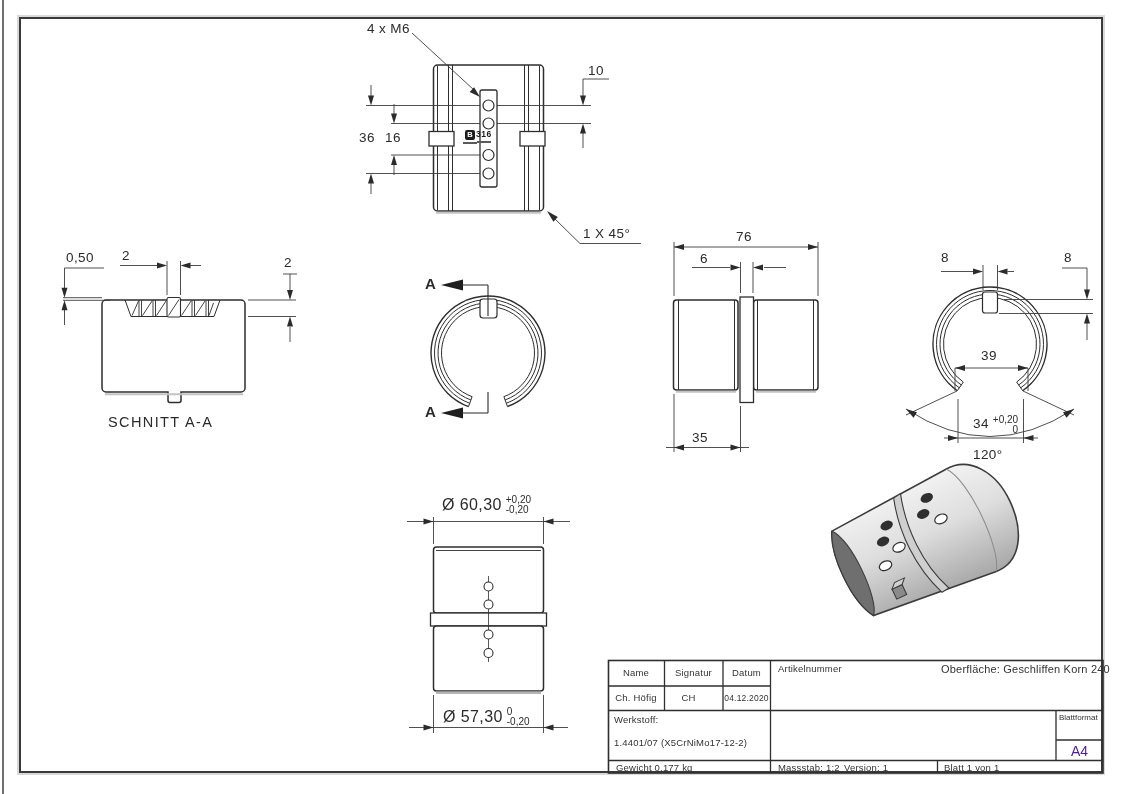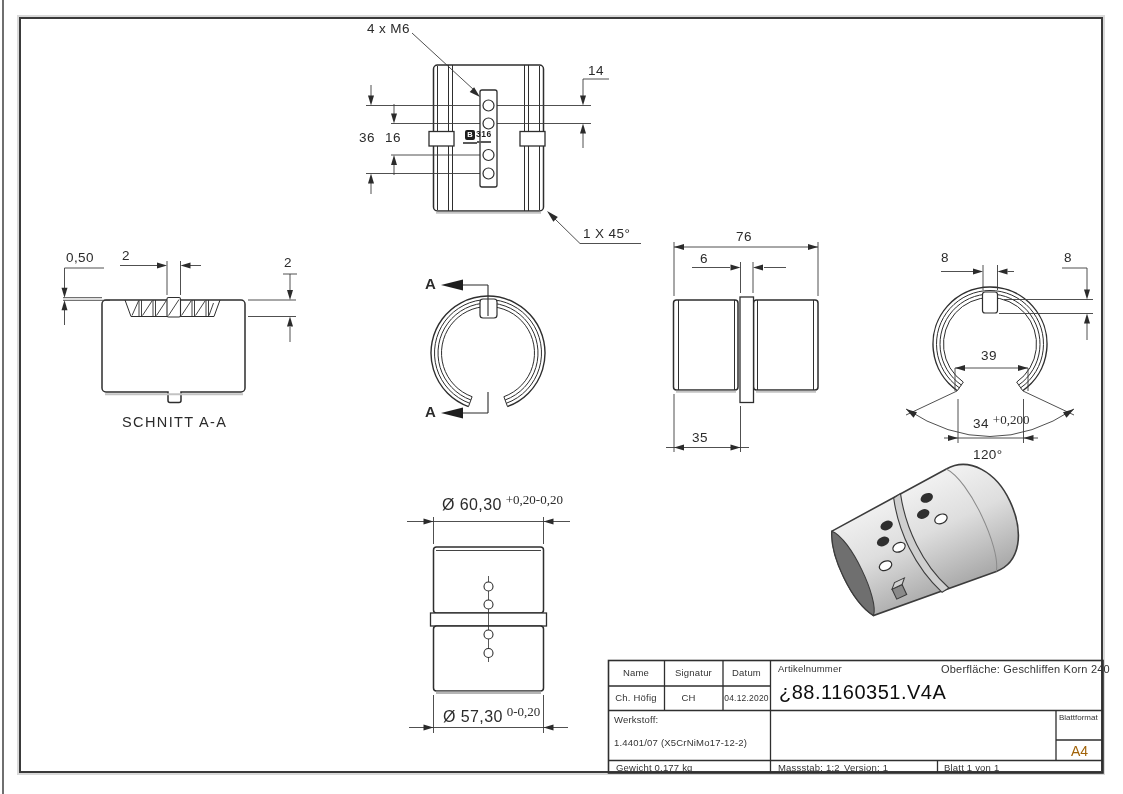--- a/index.html
+++ b/index.html
@@ -12,33 +12,33 @@
   .frame {
     position:absolute; left:19px; top:17px; width:1084px; height:756px;
     border:2px solid #3a3a3a; box-shadow:0 0 0 2px #d9d9d9;
   }
   svg.linework { position:absolute; left:0; top:0; }
   .lbl { position:absolute; white-space:nowrap; color:#2b2b2b; }
   .dim { font-size:13.5px; letter-spacing:.4px;text-align:right; }
   .dim-lg { font-size:16px; letter-spacing:.4px; }
   .sec-title { font-size:14.5px; letter-spacing:1.4px; }
   .cut-letter { font-size:15px; font-weight:bold; letter-spacing:.5px; }
-  .tol { display:inline-flex; font-size:13px; line-height:9.5px;
-         letter-spacing:0; vertical-align:top; margin-left:4px; margin-top:-1px;font-family:Liberation Serif, serif; }
+  .tol { display:inline-flex; flex-direction:column; font-size:10px; line-height:9.5px;
+         letter-spacing:0; vertical-align:top; margin-left:4px; margin-top:-1px; }
   .tol i { font-style:normal; }
   .mark { position:absolute; text-align:center; line-height:9px; }
   .mark .b { display:inline-block; width:10px; height:10px; background:#1d1d1d; color:#fff;
              font-size:7.5px; font-weight:bold; line-height:10px; border-radius:2px; }
   .mark .s316 { font-size:8.5px; font-weight:bold; letter-spacing:.5px; color:#1d1d1d; }
   .mark-bar { width:14px; height:2.5px; background:#5a5a5a; margin:1.5px auto 0; }
   
   .tb { font-size:9.5px; color:#333; letter-spacing:.2px; }
   .tb-c { text-align:center; }
   .art-no { font-size:20px; color:#0d0d0d; letter-spacing:.5px; }
-  .a4 { font-size:14px; color:#a16207; }
+  .a4 { font-size:14px; color:#4c1d95; }
   .bf { font-size:8px; color:#333; }
 </style>
 </head>
 <body>
 
 <div class="page">
   <div class="screen-edge"></div>
   <div class="frame"></div>
 
   <svg class="linework" width="1123" height="794" viewBox="0 0 1123 794">
@@ -258,37 +258,37 @@
     </g>
 
     <g stroke="#2f2f2f" stroke-width="1.6" fill="none">
       <rect x="608.5" y="660.5" width="494.5" height="112.5"></rect>
       <path d="M664.5 660.5 V710.5 M723 660.5 V710.5 M770.5 660.5 V773 M1056 710.5 V760.5 M937.5 760.5 V773" stroke-width="1.3"></path>
       <path d="M608.5 686 H770.5 M608.5 710.5 H1103 M608.5 760.5 H1103 M1056 740 H1103" stroke-width="1.3"></path>
     </g>
   </svg>
 
   <div class="lbl dim" style="left:367px;top:21px">4 x M6</div>
-  <div class="lbl dim" style="left:588px;top:63px">14</div>
+  <div class="lbl dim" style="left:588px;top:63px">10</div>
   <div class="lbl dim" style="left:359px;top:130px">36</div>
   <div class="lbl dim" style="left:385px;top:130px">16</div>
   <div class="lbl dim" style="left:583px;top:226px">1 X 45°</div>
   <div class="mark" style="left:463px;top:127px">
     <span class="b">B</span>
     <div class="mark-bar"></div>
   </div>
   <div class="mark" style="left:476px;top:127px">
     <span class="s316">316</span>
     <div class="mark-bar"></div>
   </div>
 
   <div class="lbl dim" style="left:66px;top:250px">0,50</div>
   <div class="lbl dim" style="left:122px;top:248px">2</div>
   <div class="lbl dim" style="left:284px;top:255px">2</div>
-  <div class="lbl sec-title" style="left:122px;top:414px">SCHNITT A-A</div>
+  <div class="lbl sec-title" style="left:108px;top:414px">SCHNITT A-A</div>
 
   <div class="lbl cut-letter" style="left:425px;top:275px">A</div>
   <div class="lbl cut-letter" style="left:425px;top:403px">A</div>
 
   <div class="lbl dim" style="left:736px;top:229px">76</div>
   <div class="lbl dim" style="left:700px;top:251px">6</div>
   <div class="lbl dim" style="left:692px;top:430px">35</div>
 
   <div class="lbl dim" style="left:941px;top:250px">8</div>
   <div class="lbl dim" style="left:1064px;top:250px">8</div>
@@ -315,21 +315,20 @@
   </div>
 
   <div class="lbl tb tb-c" style="left:608px;top:667px;width:56px">Name</div>
   <div class="lbl tb tb-c" style="left:664px;top:667px;width:59px">Signatur</div>
   <div class="lbl tb tb-c" style="left:723px;top:667px;width:47px">Datum</div>
   <div class="lbl tb tb-c" style="left:608px;top:692px;width:56px">Ch. Höfig</div>
   <div class="lbl tb tb-c" style="left:664px;top:692px;width:49px">CH</div>
   <div class="lbl tb tb-c" style="left:723px;top:693px;width:47px;font-size:8.5px">04.12.2020</div>
   <div class="lbl tb" style="left:778px;top:663px">Artikelnummer</div>
   <div class="lbl tb" style="left:941px;top:663px;font-size:11px">Oberfläche:  Geschliffen Korn 240</div>
-  <div class="lbl art-no" style="left:779px;top:681px">¿88.1160351.V4A</div>
   <div class="lbl tb" style="left:614px;top:714px">Werkstoff:</div>
   <div class="lbl tb" style="left:614px;top:737px">1.4401/07 (X5CrNiMo17-12-2)</div>
   <div class="lbl tb" style="left:616px;top:762px">Gewicht 0.177 kg</div>
   <div class="lbl tb" style="left:778px;top:762px">Massstab: 1:2</div>
   <div class="lbl tb" style="left:844px;top:762px">Version: 1</div>
   <div class="lbl tb" style="left:944px;top:762px">Blatt 1 von 1</div>
   <div class="lbl bf" style="left:1059px;top:713px">Blattformat</div>
   <div class="lbl a4 tb-c" style="left:1058px;top:743px;width:43px">A4</div>
 </div>
 

